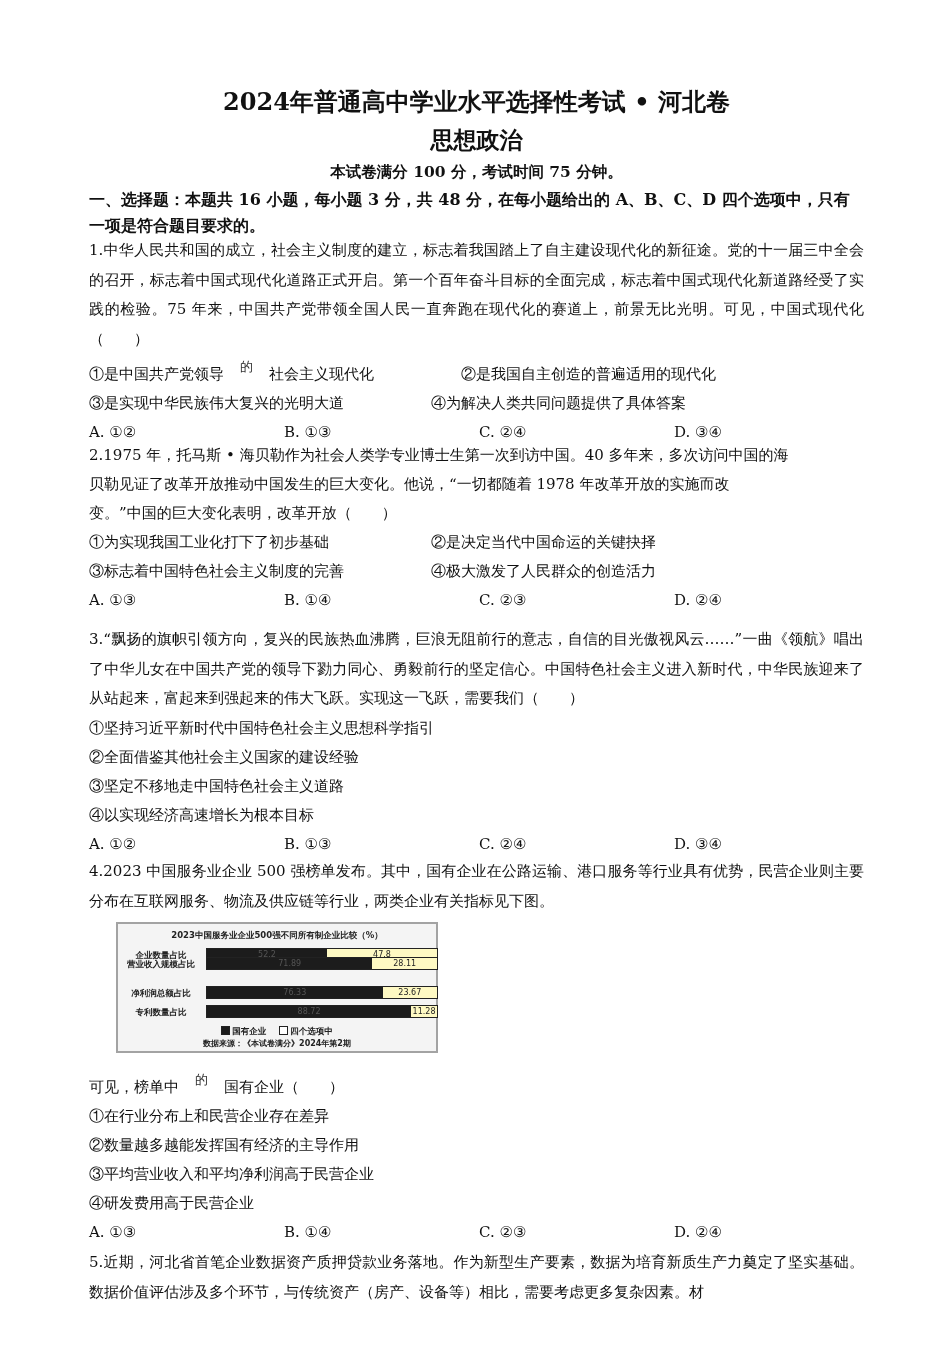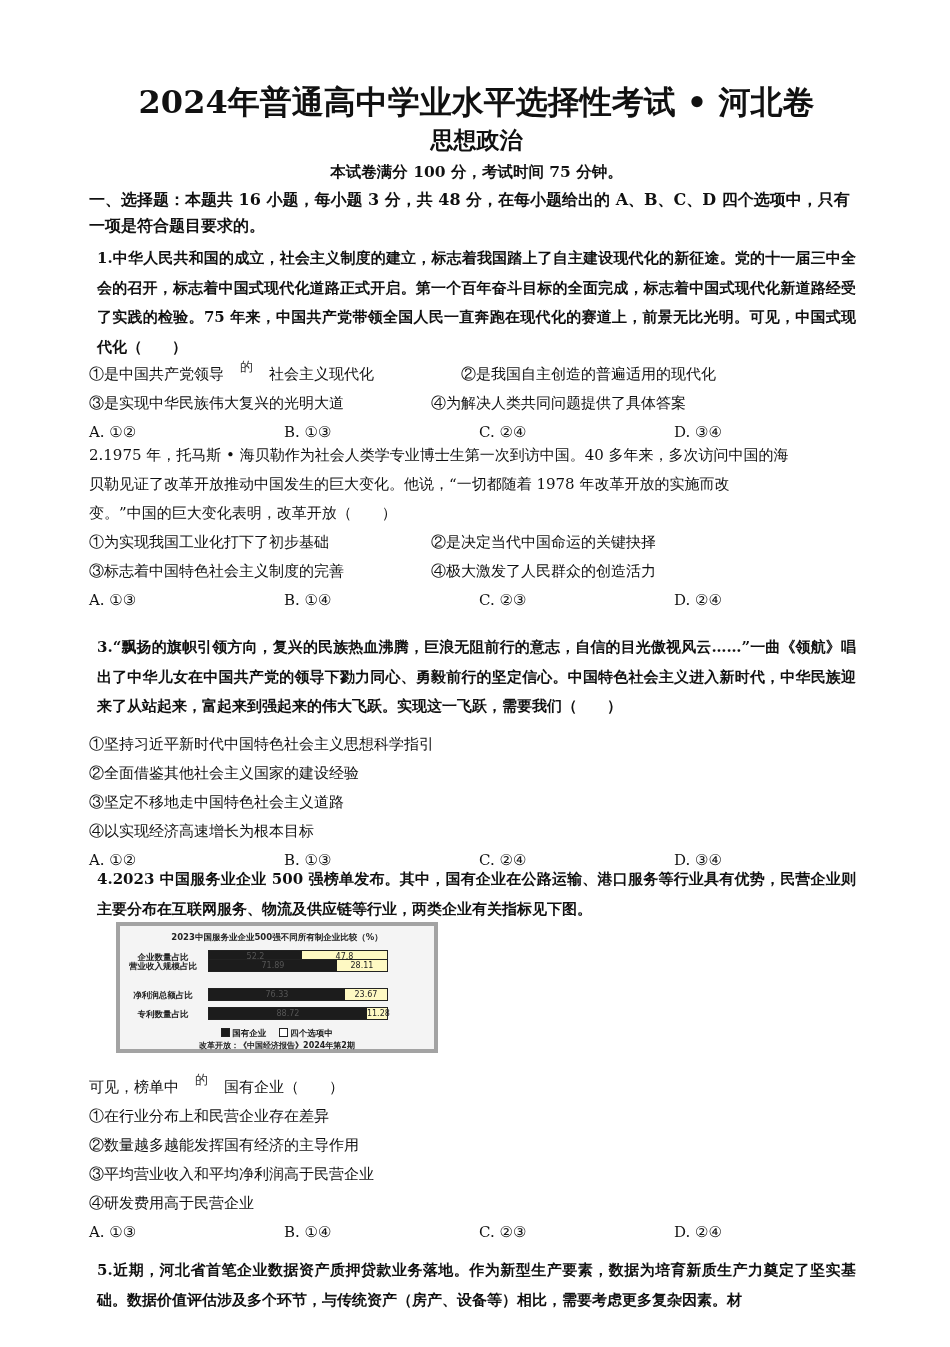--- a/index.html
+++ b/index.html
@@ -4,62 +4,62 @@
 <style>
   html, body { margin: 0; padding: 0; background: #ffffff; }
   body {
     width: 950px; height: 1347px; overflow: hidden; position: relative;
     font-family: "DejaVu Serif", "Liberation Serif", serif;
     color: #111;
   }
   .page { position: absolute; left: 89px; top: 0; width: 775px; }
   .title {
     position: absolute; top: 86px; left: 0; width: 775px; text-align: center;
-    font-size: 32px; font-weight: bold; letter-spacing: 0px; line-height: 32px;
+    font-size: 24px; font-weight: bold; letter-spacing: 0px; line-height: 32px;
   }
   .subject {
     position: absolute; top: 124px; left: 0; width: 775px; text-align: center;
     font-size: 23px; font-weight: bold; line-height: 32px;
   }
   .note {
     position: absolute; top: 161px; left: 0; width: 775px; text-align: center;
     font-size: 15.5px; font-weight: bold; line-height: 22px;
   }
   .section {
     position: absolute; top: 187px; left: 0; width: 775px;
     font-size: 16px; font-weight: bold; line-height: 26px;
   }
   .block { position: absolute; left: 0; width: 775px; font-size: 15px; }
-  .para { line-height: 29.5px; margin: 8px; text-align: justify; font-weight: bold; }
+  .para { line-height: 29.5px; margin: 0; text-align: justify; }
   .opt { line-height: 29px; height: 29px; white-space: nowrap; position: relative; }
   .opt .c2 { position: absolute; left: 372px; top: 0; }
   .opt .c2b { position: absolute; left: 342px; top: 0; }
   .answers { height: 29px; line-height: 29px; position: relative; }
   .answers span { position: absolute; top: 0; }
   .sup {
     font-size: 13px; position: relative; top: -8px; margin: 0 16px 0 16px; color: #333;
   }
   
   .chart {
     position: absolute; left: 27px; top: 922px; width: 322px; height: 131px;
-    border: 4px solid #a3a3a3; background: #f4f4f4; box-sizing: border-box;
+    border: 2px solid #a3a3a3; background: #f4f4f4; box-sizing: border-box;
     font-family: "DejaVu Sans", "Liberation Sans", sans-serif;
     filter: blur(0.35px);
   }
   .chart-title {
     position: absolute; top: 6px; left: 0; width: 100%; text-align: center;
     font-size: 8.5px; font-weight: bold; color: #222;
   }
   .bar-row { position: absolute; left: 0; width: 100%; height: 14px; }
   .bar-label {
     position: absolute; left: 0; width: 86px; text-align: center;
     font-size: 8.5px; font-weight: bold; line-height: 14px; color: #222;
   }
   .bar-track {
-    position: absolute; left: 88px; width: 180px; height: 13px;
+    position: absolute; left: 88px; width: 232px; height: 13px;
     border: 1px solid #222; box-sizing: border-box; background: #fff; display: flex;
   }
   .bar-soe { background: #1c1c1c; height: 100%; position: relative; }
   .bar-soe span {
     position: absolute; left: 0; right: 0; text-align: center;
     font-size: 8px; line-height: 11px; color: #555;
   }
   .bar-pri { flex: 1; height: 100%; position: relative; background: #fef9c3; }
   .bar-pri span {
     position: absolute; left: 0; right: 0; text-align: center;
@@ -188,21 +188,21 @@
           </div>
         <div class="bar-pri">
             <span>11.28</span>
           </div>
       </div>
     </div>
     <div class="legend">
       <span class="sw dark"></span><span>国有企业</span>
       <span class="sw light"></span><span>四个选项中</span>
     </div>
-    <div class="source">改革开放：《中国经济报告》2024年第2期</div>
+    <div class="source">数据来源：《本试卷满分》2024年第2期</div>
   </div>
 
   <div class="block" style="top:1073px;">
     <div class="opt"><span>可见，榜单中</span><span class="sup">的</span><span>国有企业（　　）</span></div>
     <div class="opt">①在行业分布上和民营企业存在差异</div>
     <div class="opt">②数量越多越能发挥国有经济的主导作用</div>
     <div class="opt">③平均营业收入和平均净利润高于民营企业</div>
     <div class="opt">④研发费用高于民营企业</div>
     <div class="answers">
       <span style="left:0">A. ①③</span>

